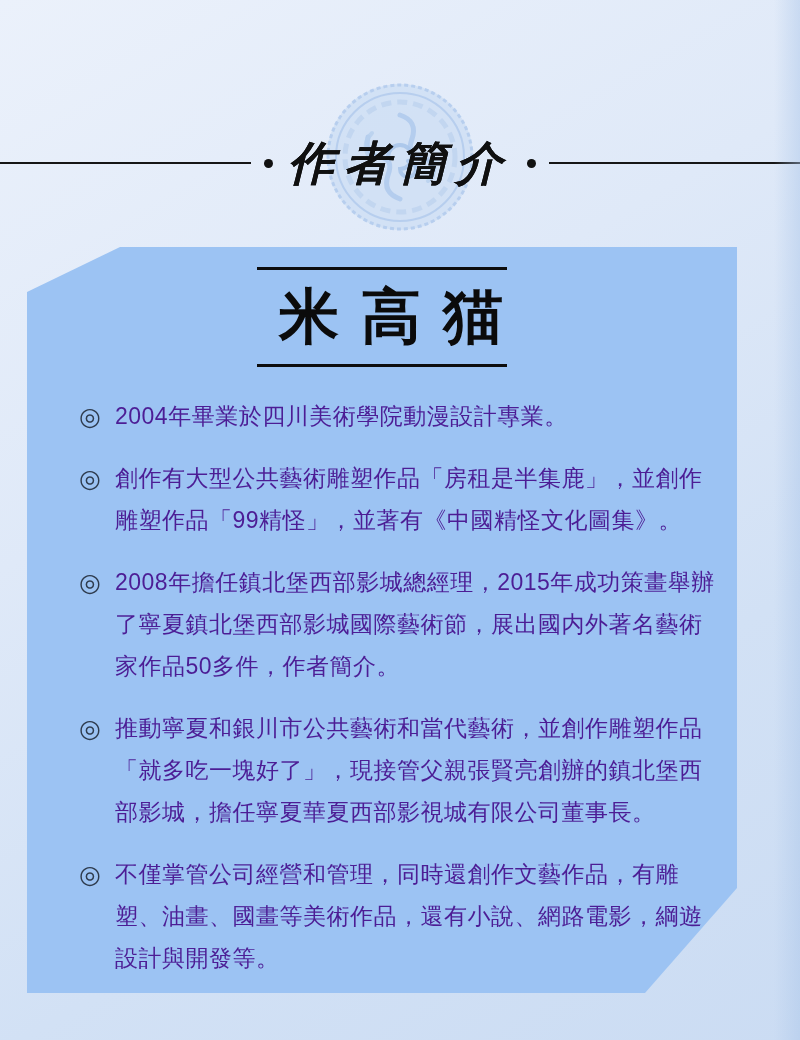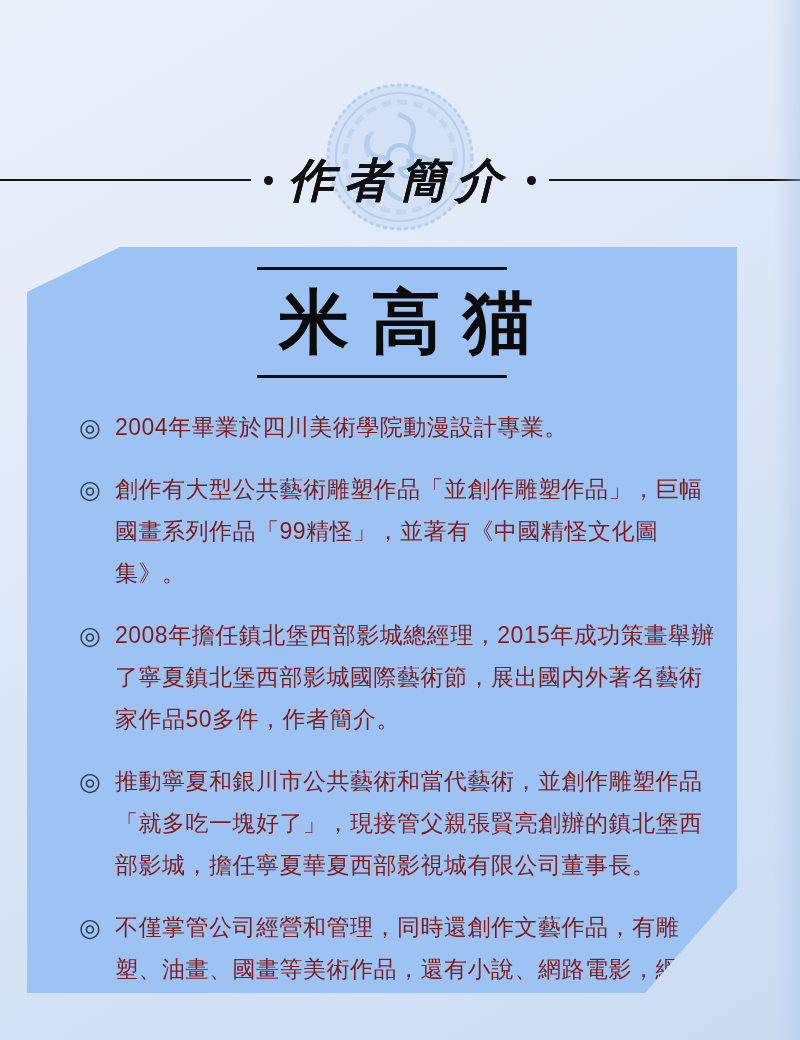--- a/index.html
+++ b/index.html
@@ -13,21 +13,21 @@
   
   .edge-strip{
     position:absolute;right:0;top:0;width:26px;height:100%;
     background:linear-gradient(to right,rgba(170,197,233,0),rgba(170,197,233,.45));
     pointer-events:none;
   }
   
   .seal{position:absolute;left:320px;top:77px;width:160px;height:160px;}
   
   .header-row{
-    position:absolute;left:0;top:143px;width:100%;height:74px;
+    position:absolute;left:0;top:126px;width:100%;height:74px;
     display:flex;align-items:center;
   }
   .h-line{flex:1;height:2px;background:#161616;}
   .h-dot{width:9px;height:9px;border-radius:50%;background:#111;margin:0 13px;flex:0 0 auto;}
   .page-title{
     flex:0 0 auto;
     font-family:"DejaVu Serif","Liberation Serif",serif;
     font-style:italic;
     font-weight:700;
     font-size:46px;
@@ -46,21 +46,21 @@
   .name-block{
     width:250px;margin:20px auto 0 auto;
     border-top:3px solid #0d0d0d;
     border-bottom:3px solid #0d0d0d;
     padding:13px 0 15px 0;
     text-align:center;
   }
   .author-name{
     font-family:"DejaVu Serif","Liberation Serif",serif;
     font-weight:700;
-    font-size:70px;
+    font-size:60px;
     line-height:1.1;
     color:#0b0b0b;
     letter-spacing:22px;
     padding-left:22px; 
     white-space:nowrap;
   }
   .bullets{
     margin-top:28px;
     padding:0 16px 0 28px;
   }
@@ -77,21 +77,21 @@
     line-height:42px;
     color:#2e3b4d;
     padding-left:24px;
     box-sizing:border-box;
   }
   .bullet-text{
     margin:0;
     font-size:23px;
     line-height:42px;
     letter-spacing:.5px;
-    color:#7f1d1d;
+    color:#4c1d95;
     text-align:left;
   }
 </style>
 </head>
 <body>
 
 <div class="page">
 
   <svg class="seal" viewBox="0 0 160 160" aria-hidden="true">
     <circle cx="80" cy="80" r="73" fill="#cfdff5" opacity="0.85"></circle>
@@ -120,21 +120,21 @@
 
     <div class="bullets">
 
       <div class="bullet">
         <span class="bullet-marker">◎</span>
         <p class="bullet-text">2004年畢業於四川美術學院動漫設計專業。</p>
       </div>
 
       <div class="bullet">
         <span class="bullet-marker">◎</span>
-        <p class="bullet-text">創作有大型公共藝術雕塑作品「並創作雕塑作品」，巨幅國畫系列作品「99精怪」，並著有《中國精怪文化圖集》。</p>
+        <p class="bullet-text">創作有大型公共藝術雕塑作品「房租是半集鹿」，並創作雕塑作品「99精怪」，並著有《中國精怪文化圖集》。</p>
       </div>
 
       <div class="bullet">
         <span class="bullet-marker">◎</span>
         <p class="bullet-text">2008年擔任鎮北堡西部影城總經理，2015年成功策畫舉辦了寧夏鎮北堡西部影城國際藝術節，展出國内外著名藝術家作品50多件，作者簡介。</p>
       </div>
 
       <div class="bullet">
         <span class="bullet-marker">◎</span>
         <p class="bullet-text">推動寧夏和銀川市公共藝術和當代藝術，並創作雕塑作品「就多吃一塊好了」，現接管父親張賢亮創辦的鎮北堡西部影城，擔任寧夏華夏西部影視城有限公司董事長。</p>

